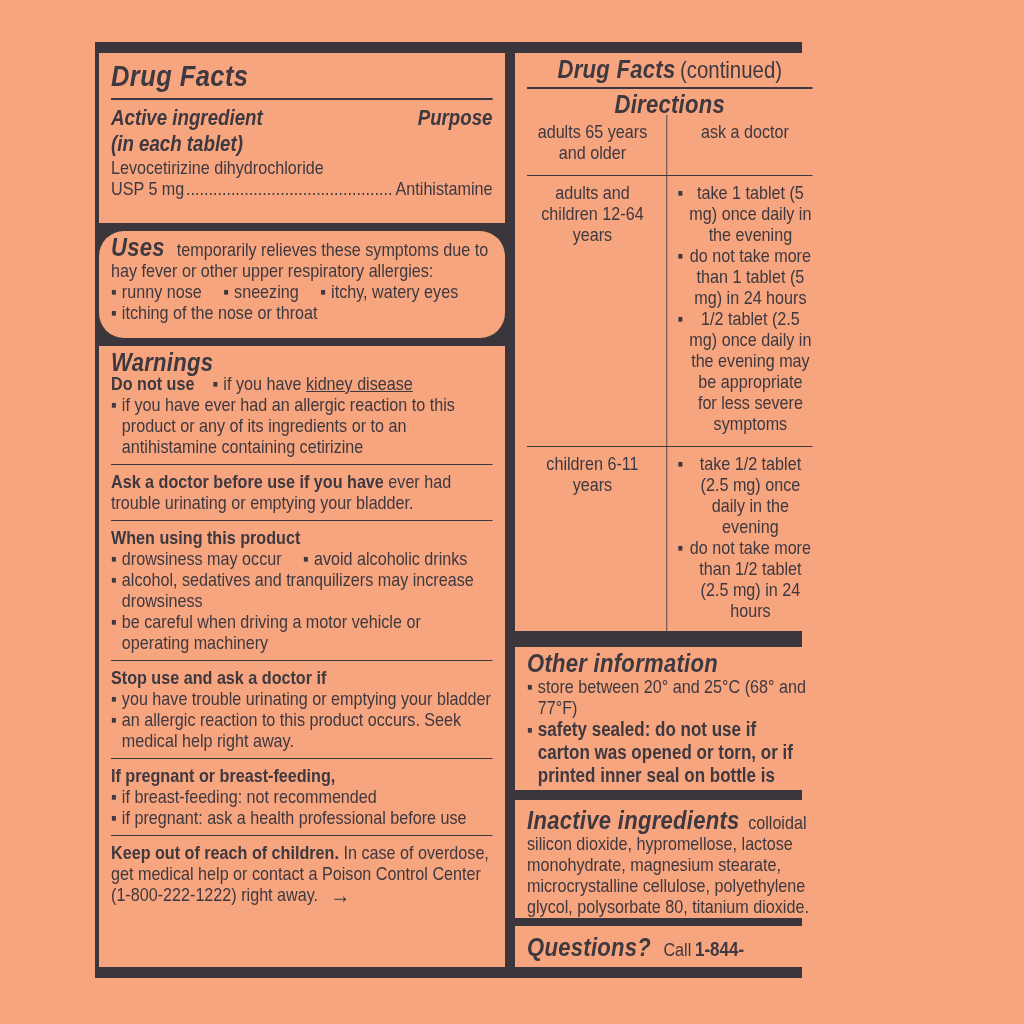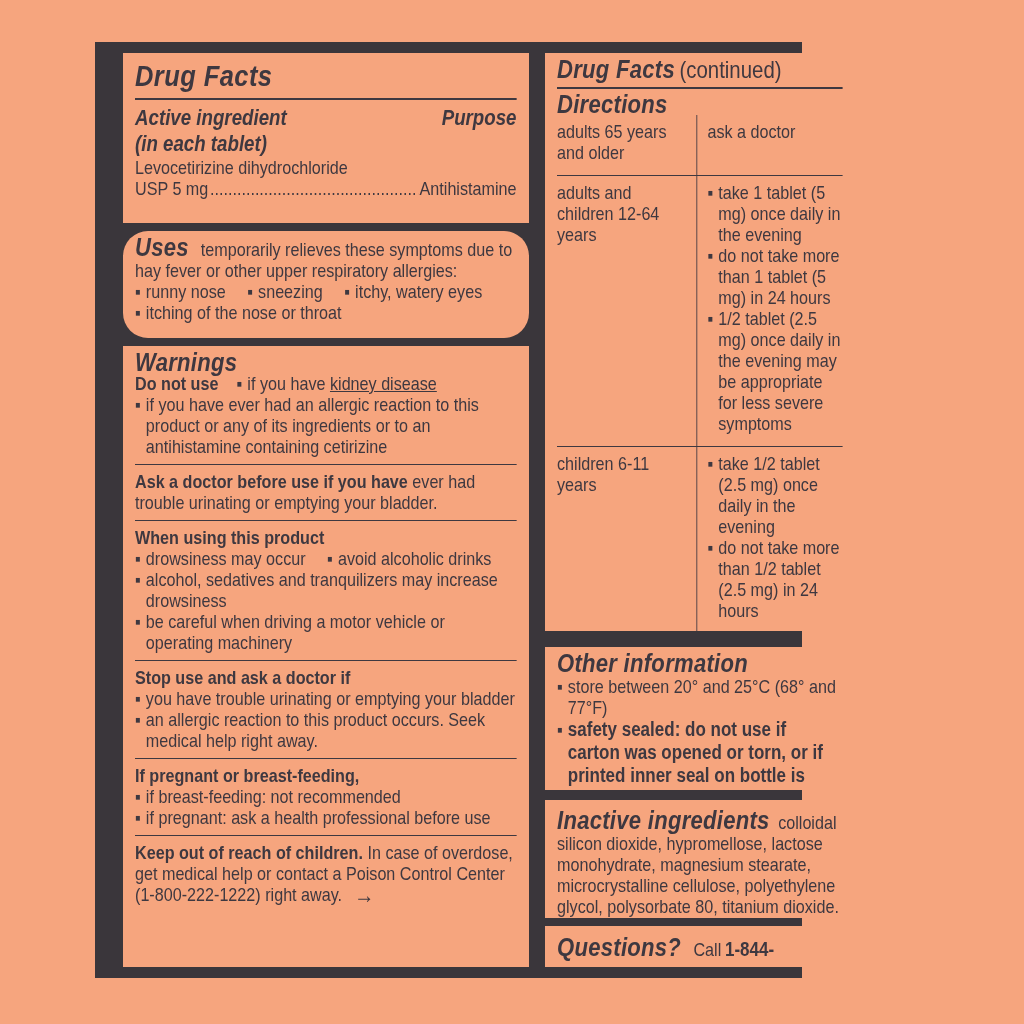--- a/index.html
+++ b/index.html
@@ -9,38 +9,38 @@
     font-family:"Liberation Sans", sans-serif;
     color:#3E3840;
     position:relative;
     overflow:hidden;
   }
   .label {
     position:absolute; left:95px; top:42px;
     width:707px; height:936px;
     background:#3A363B;
     box-sizing:border-box;
-    padding:11px 28px;
-    display:flex; gap:16px;
+    padding:11px 4px;
+    display:flex; gap:10px;
   }
   .col { display:flex; flex-direction:column; }
   .col-left { width:406px; }
   .col-right { flex:1; }
   .panel {
     background:#F6A57E;
     box-sizing:border-box;
     padding:6px 12px 6px 12px;
     overflow:hidden;
   }
   
   .cnd { transform:scaleX(0.85); transform-origin:0 0; width:117.5%; }
   .panel-header { height:170px; }
   .panel-uses { height:107px; margin-top:8px;border-radius:25px; }
   .panel-warnings { flex:1; margin-top:8px; }
-  .panel-directions { height:578px; display:flex; flex-direction:column; }
+  .panel-directions { height:578px; display:flex; flex-direction:column;text-align:center; }
   .panel-other { height:143px; margin-top:16px; }
   .panel-inactive { height:118px; margin-top:10px; }
   .panel-questions { flex:1; margin-top:8px; display:flex; align-items:flex-start; }
 
   .h1 { font-size:30px; font-weight:bold; font-style:italic; letter-spacing:.5px; }
   .h2 { font-size:26px; font-weight:bold; font-style:italic; letter-spacing:.3px; }
   .h3 { font-size:22px; font-weight:bold; font-style:italic; }
   .b  { font-weight:bold; }
   .txt { font-size:19px; line-height:21px; }
   .thin { border:none; border-top:1.6px solid #3E3840; margin:7px 0 6px 0; }

